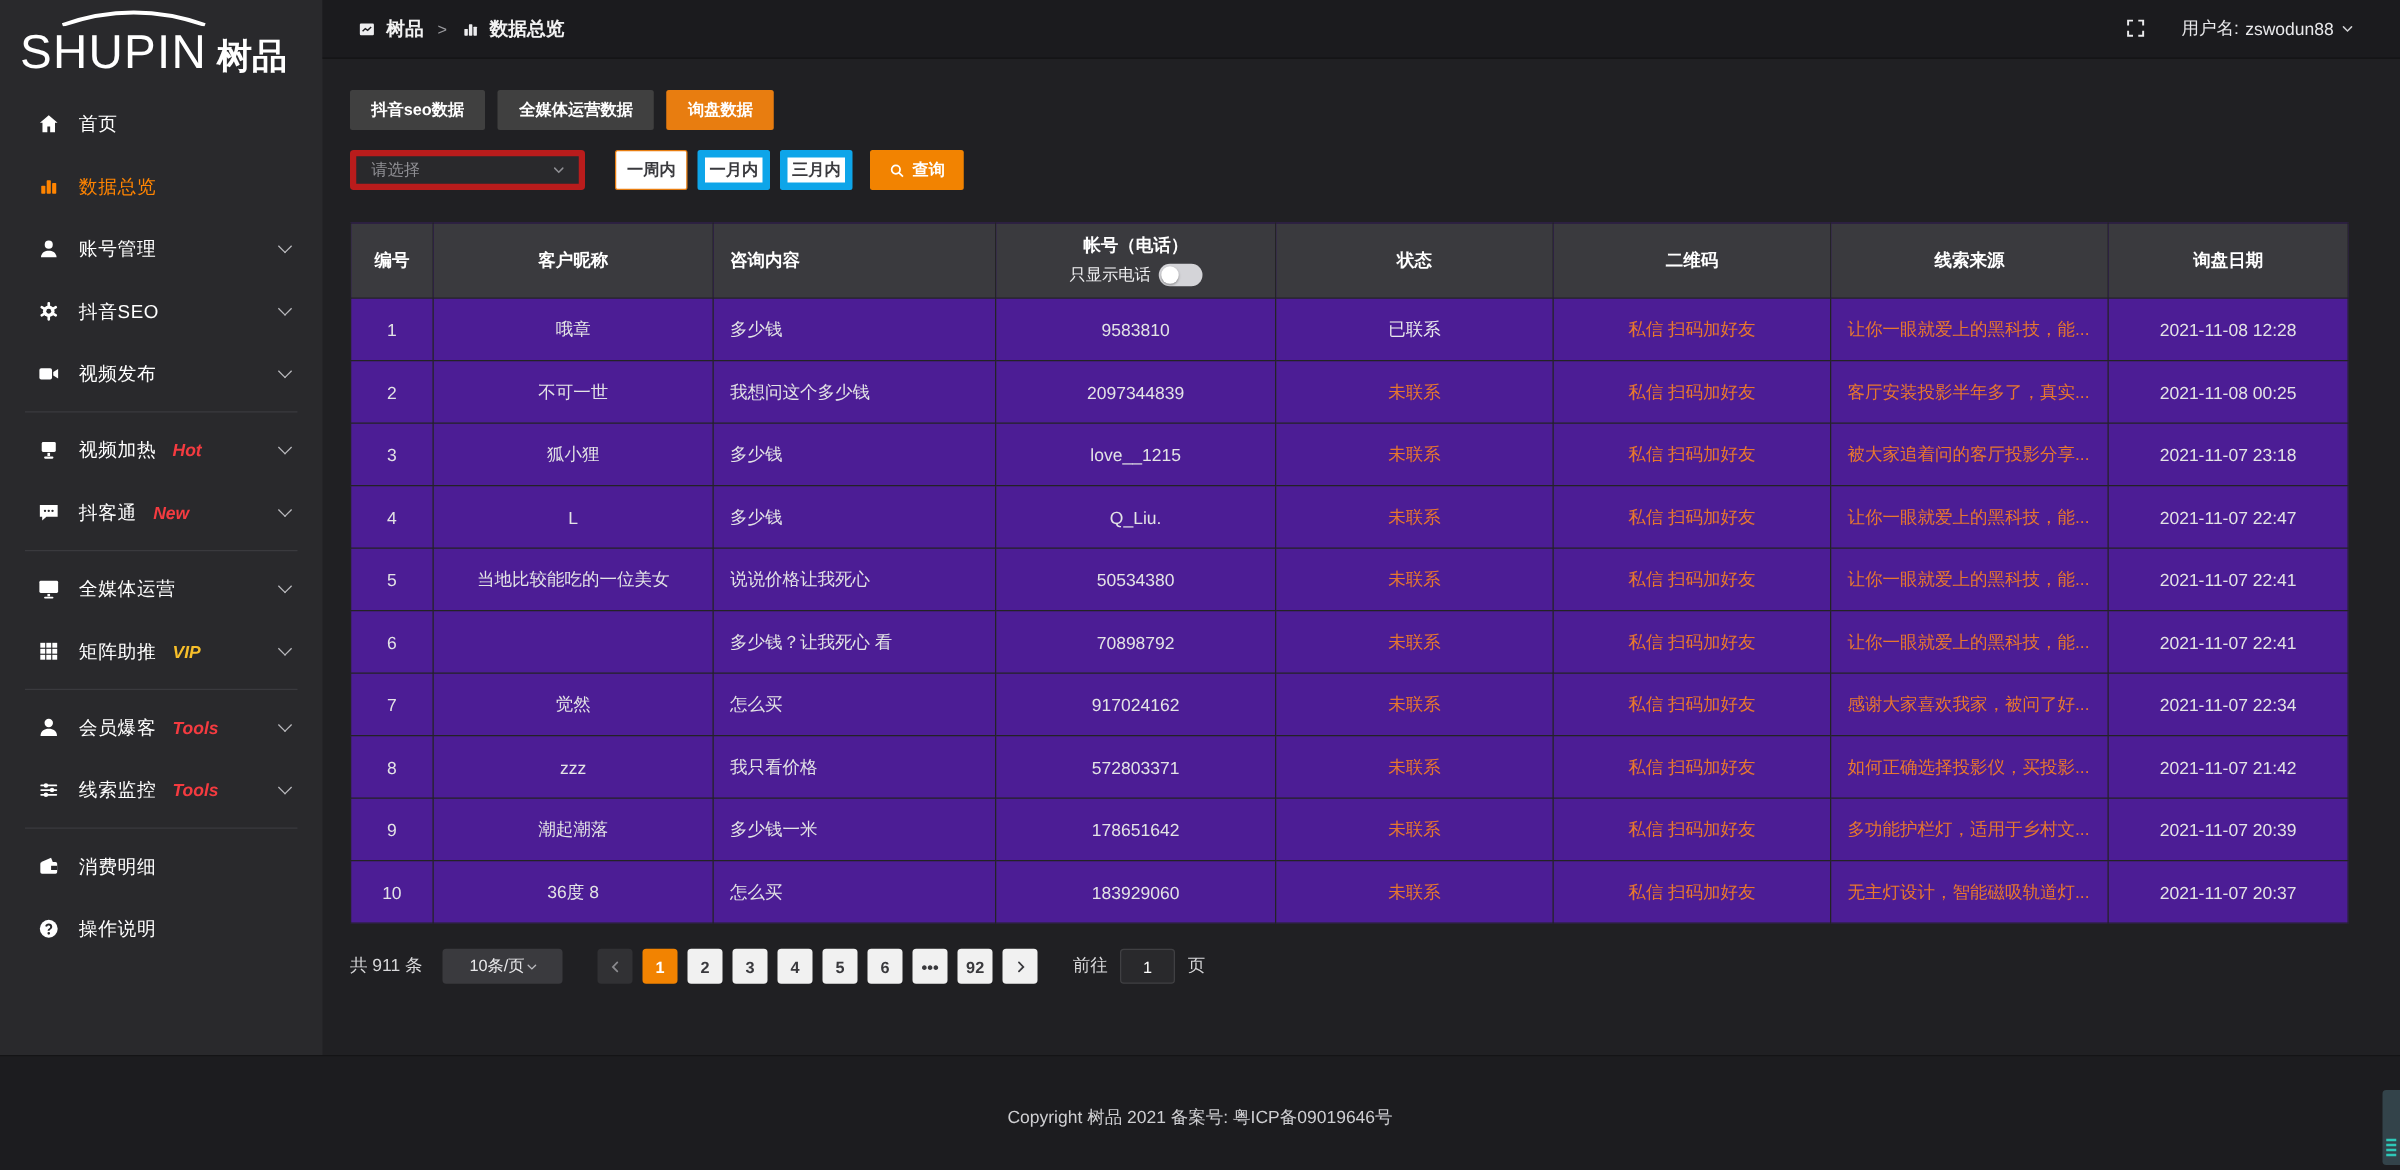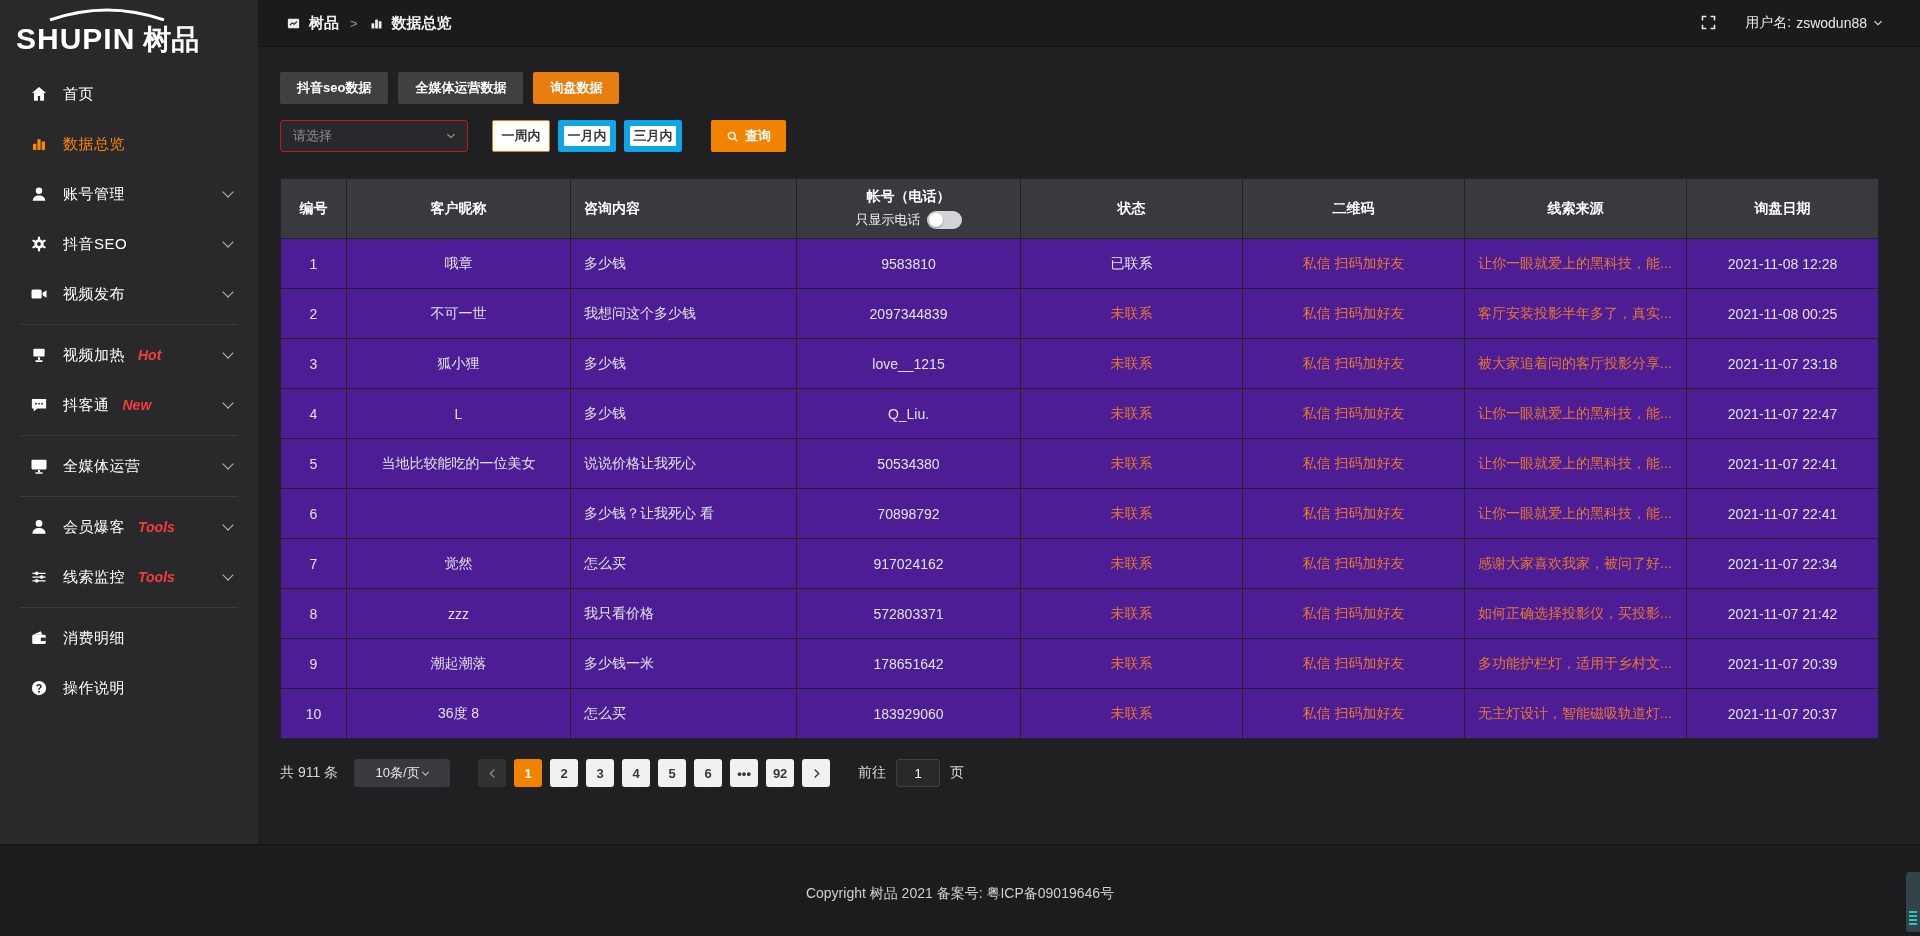--- a/index.html
+++ b/index.html
@@ -14,21 +14,21 @@
   html,body{width:1920px;height:936px;overflow:hidden}
   body{font-family:"Liberation Sans","DejaVu Sans",sans-serif;background:#202023;color:#fff}
   .app{width:1920px;height:936px;display:flex;flex-direction:column;position:relative}
   .body-row{flex:1;display:flex;min-height:0}
 
   
   .sidebar{width:258px;min-width:258px;background:#29292c;height:100%;overflow:hidden}
   .logo{padding:8px 0 2px 16px;cursor:pointer}
   .logo-arc{display:block;margin-left:30px;width:122px;height:13px}
   .logo-row{display:flex;align-items:baseline;gap:8px;color:#fff}
-  .logo-en{font-size:30px;font-weight:bold;letter-spacing:1px}
+  .logo-en{font-size:38px;font-weight:normal;letter-spacing:1px}
   .logo-cn{font-size:28px;font-weight:bold}
   .menu{padding-top:8px}
   .menu-item{display:flex;align-items:center;height:50px;padding:0 26px 0 30px;cursor:pointer;color:#fff}
   .menu-item.active{color:var(--sidebar-active)}
   .mi-icon{width:18px;height:18px;margin-right:15px;flex:none}
   .mi-icon svg{display:block;width:18px;height:18px}
   .mi-label{font-size:15px;letter-spacing:.5px}
   .mi-badge{margin-left:13px;font-size:14px;font-weight:bold;font-style:italic}
   .badge-hot,.badge-new,.badge-tools{color:var(--badge-red)}
   .badge-vip{color:var(--badge-vip)}
@@ -49,27 +49,27 @@
   .user .icon{width:12px;height:12px;color:#cfcfd2}
   .user .icon svg{display:block;width:100%;height:100%}
 
   .content{flex:1;padding:25px 42px 0 22px;display:flex;flex-direction:column;min-height:0}
 
   .tabs{display:flex;gap:10px}
   .tab{height:32px;padding:0 17px;background:#404040;color:#fff;font-size:13px;font-weight:bold;border:none;border-radius:2px;cursor:pointer;font-family:inherit}
   .tab.active{background:var(--tab-active)}
 
   .filters{display:flex;align-items:center;margin-top:16px}
-  .select{width:188px;height:32px;background:#29292c;border:1px solid #b91c1c;border-radius:3px;display:flex;align-items:center;justify-content:space-between;padding:0 10px 0 12px;color:#8f8f94;font-size:13px;cursor:pointer}
+  .select{width:188px;height:32px;background:#29292c;border:5px solid #b91c1c;border-radius:3px;display:flex;align-items:center;justify-content:space-between;padding:0 10px 0 12px;color:#8f8f94;font-size:13px;cursor:pointer}
   .select .icon{width:12px;height:12px;color:#8f8f94}
   .select .icon svg{display:block;width:100%;height:100%}
   .periods{display:flex;gap:8px;margin-left:24px}
   .pbtn{width:58px;height:32px;background:#fff;border:6px solid #0ea5e9;border-radius:2px;font-size:13px;color:#3a3a3e;font-weight:bold;cursor:pointer;font-family:inherit}
   .pbtn.active{border:1px solid var(--tab-active)}
-  .search-btn{margin-left:29px;height:32px;padding:0 15px;background:var(--accent);color:#fff;border:none;border-radius:2px;font-size:13px;font-weight:bold;display:flex;align-items:center;gap:6px;cursor:pointer;font-family:inherit}
+  .search-btn{margin-left:14px;height:32px;padding:0 15px;background:var(--accent);color:#fff;border:none;border-radius:2px;font-size:13px;font-weight:bold;display:flex;align-items:center;gap:6px;cursor:pointer;font-family:inherit}
   .search-btn .icon{width:13px;height:13px;color:#fff}
   .search-btn .icon svg{display:block;width:100%;height:100%}
 
   
   .grid{margin-top:26px;width:100%;border-collapse:collapse;table-layout:fixed;background:#4c1d95}
   .grid th,.grid td{border:1px solid #232326;text-align:center;font-size:14px;overflow:hidden;white-space:nowrap;text-overflow:ellipsis}
   .grid th{background:#3a3a3e;height:60px;color:#fff;font-weight:bold}
   .grid td{height:50px;color:#e3e3e5}
   .c-left{text-align:left !important;padding-left:13px}
   td.c-orange{color:var(--link-orange);cursor:pointer}
@@ -221,20 +221,38 @@
                 <rect x="2" y="3.5" width="20" height="13" rx="1.5"></rect>
                 <rect x="10.6" y="17.5" width="2.8" height="2.6"></rect>
                 <rect x="7" y="20.4" width="10" height="2" rx="1"></rect>
               </svg>
             </span>
             <span class="mi-label">全媒体运营</span>
 
             <span class="mi-chev"></span>
           </div>
 
+          <div class="menu-item">
+            <span class="mi-icon">
+              <svg viewBox="0 0 24 24" fill="currentColor">
+                <rect x="3" y="3" width="5.2" height="5.2"></rect>
+                <rect x="9.4" y="3" width="5.2" height="5.2"></rect>
+                <rect x="15.8" y="3" width="5.2" height="5.2"></rect>
+                <rect x="3" y="9.4" width="5.2" height="5.2"></rect>
+                <rect x="9.4" y="9.4" width="5.2" height="5.2"></rect>
+                <rect x="15.8" y="9.4" width="5.2" height="5.2"></rect>
+                <rect x="3" y="15.8" width="5.2" height="5.2"></rect>
+                <rect x="9.4" y="15.8" width="5.2" height="5.2"></rect>
+                <rect x="15.8" y="15.8" width="5.2" height="5.2"></rect>
+              </svg>
+            </span>
+            <span class="mi-label">矩阵助推</span>
+            <span class="mi-badge badge-vip">VIP</span>
+            <span class="mi-chev"></span>
+          </div>
           <div class="menu-divider"></div>
 
           <div class="menu-item">
             <span class="mi-icon">
               <svg viewBox="0 0 24 24" fill="currentColor">
                 <circle cx="12" cy="7.2" r="4.5"></circle>
                 <path d="M3.2 21c0-5.2 4-7.8 8.8-7.8s8.8 2.6 8.8 7.8z"></path>
               </svg>
             </span>
             <span class="mi-label">会员爆客</span>

